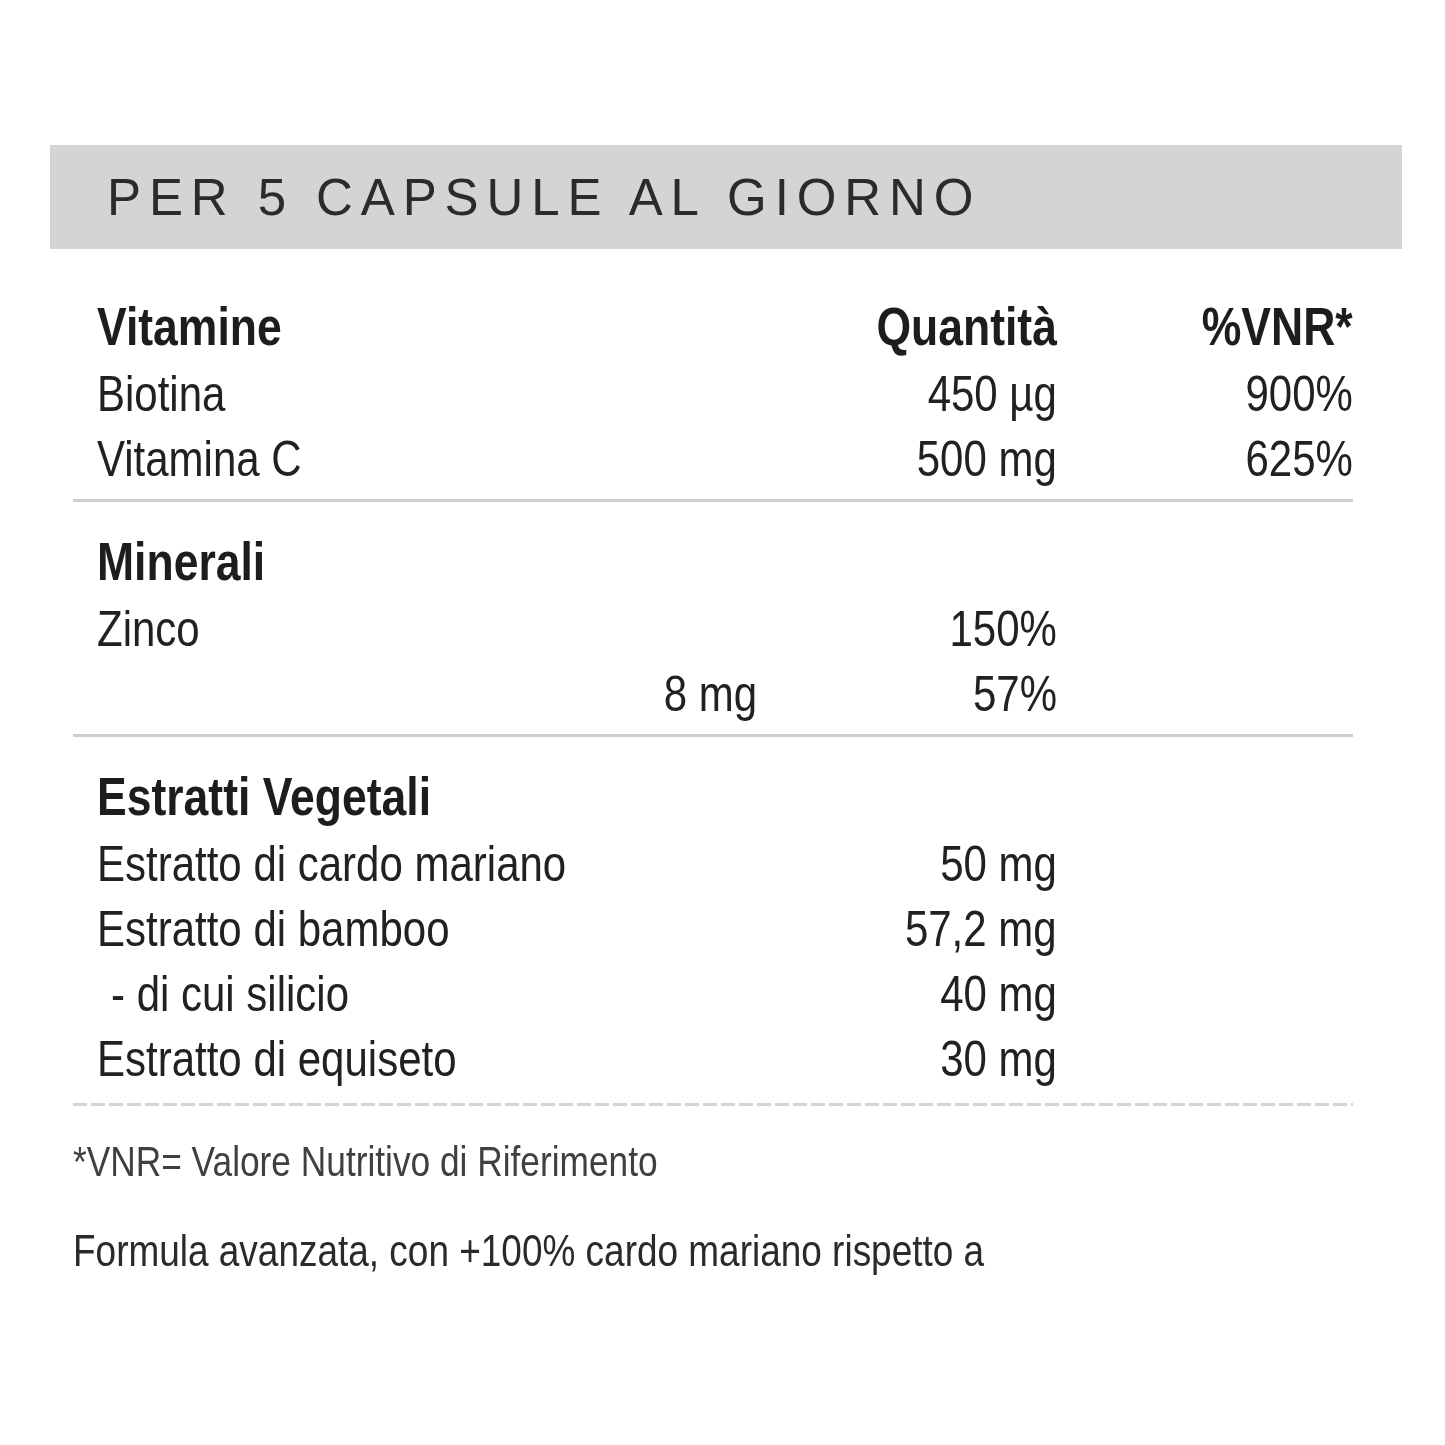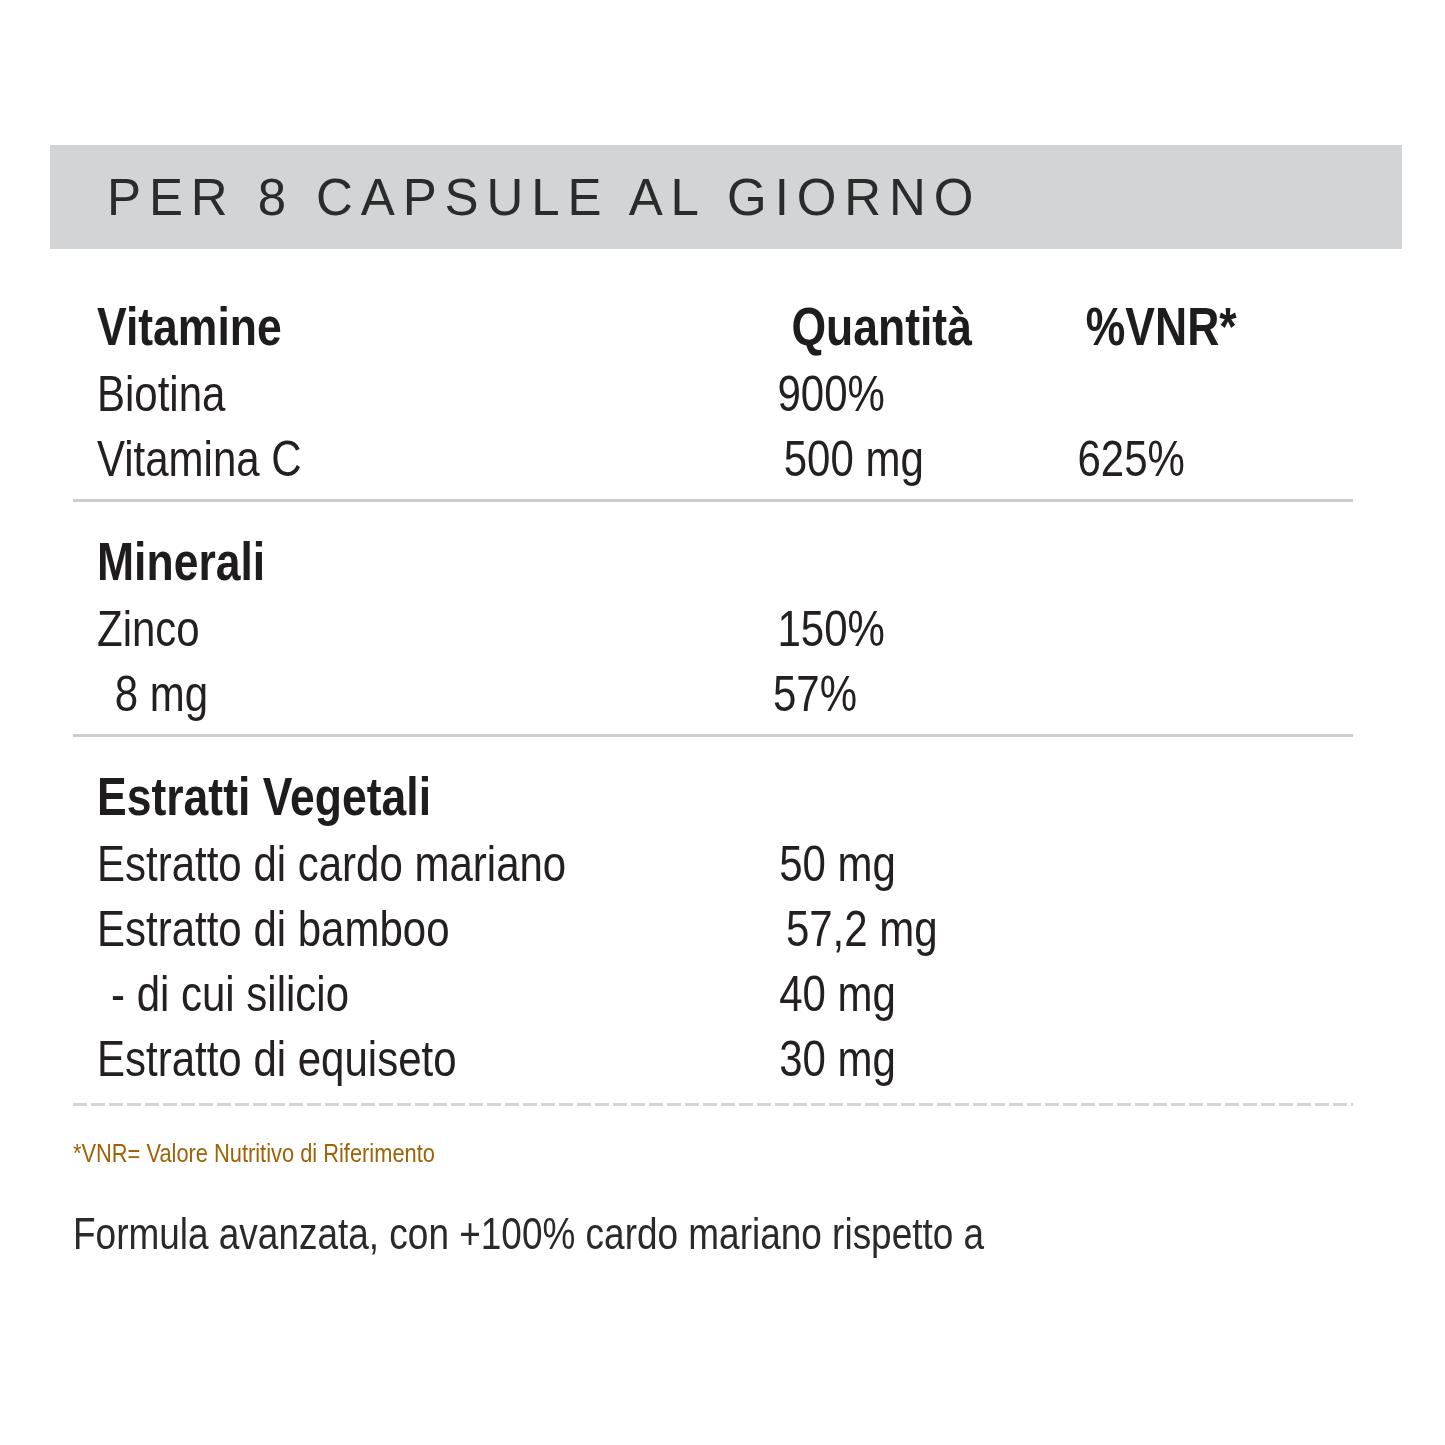--- a/index.html
+++ b/index.html
@@ -41,21 +41,21 @@
   }
   .row {
     display: grid;
     grid-template-columns: 1fr 300px 296px;
     align-items: center;
     height: 65px;
     margin-left: 24px;
   }
   .row.hdr { height: 70px; }
   .cell { overflow: visible; white-space: nowrap; }
-  .cell.right { }
+  .cell.right { text-align: right; }
 
   
   .cnd {
     display: inline-block;
     transform: scaleX(0.84);
     transform-origin: 0 50%;
     white-space: nowrap;
   }
   .right .cnd { transform-origin: 100% 50%; }
 
@@ -79,58 +79,61 @@
   }
   .divider.light {
     background: repeating-linear-gradient(90deg, #d3d5d6 0 14px, #ffffff 14px 18px);
     margin-top: 12px;
     margin-bottom: 0;
   }
 
   
   .footnote {
     margin: 32px 92px 0 73px;
-    font-size: 26px;
+    font-size: 42px;
     font-weight: 400;
-    color: #a16207;
+    color: #404040;
   }
   .description {
     margin: 28px 92px 0 73px;
     font-size: 44px;
     font-weight: 400;
     color: #2a2a2a;
     line-height: 74px;
   }
 </style>
 </head>
 <body>
 
 <div class="page">
 
   <div class="banner">
-    <span class="banner-title">PER 8 CAPSULE AL GIORNO</span>
+    <span class="banner-title">PER 5 CAPSULE AL GIORNO</span>
   </div>
 
   <div class="ntable">
 
     <div class="row hdr">
       <div class="cell">
         <span class="cnd sec-title">Vitamine</span>
       </div>
       <div class="cell right">
         <span class="cnd col-hdr">Quantità</span>
       </div>
       <div class="cell right">
         <span class="cnd col-hdr">%VNR*</span>
       </div>
     </div>
 
     <div class="row">
       <div class="cell">
         <span class="cnd name-text">Biotina</span>
+      </div>
+      <div class="cell right">
+        <span class="cnd qty-text">450 µg</span>
       </div>
       <div class="cell right">
         <span class="cnd vnr-text">900%</span>
       </div>
     </div>
 
     <div class="row">
       <div class="cell">
         <span class="cnd name-text">Vitamina C</span>
       </div>

